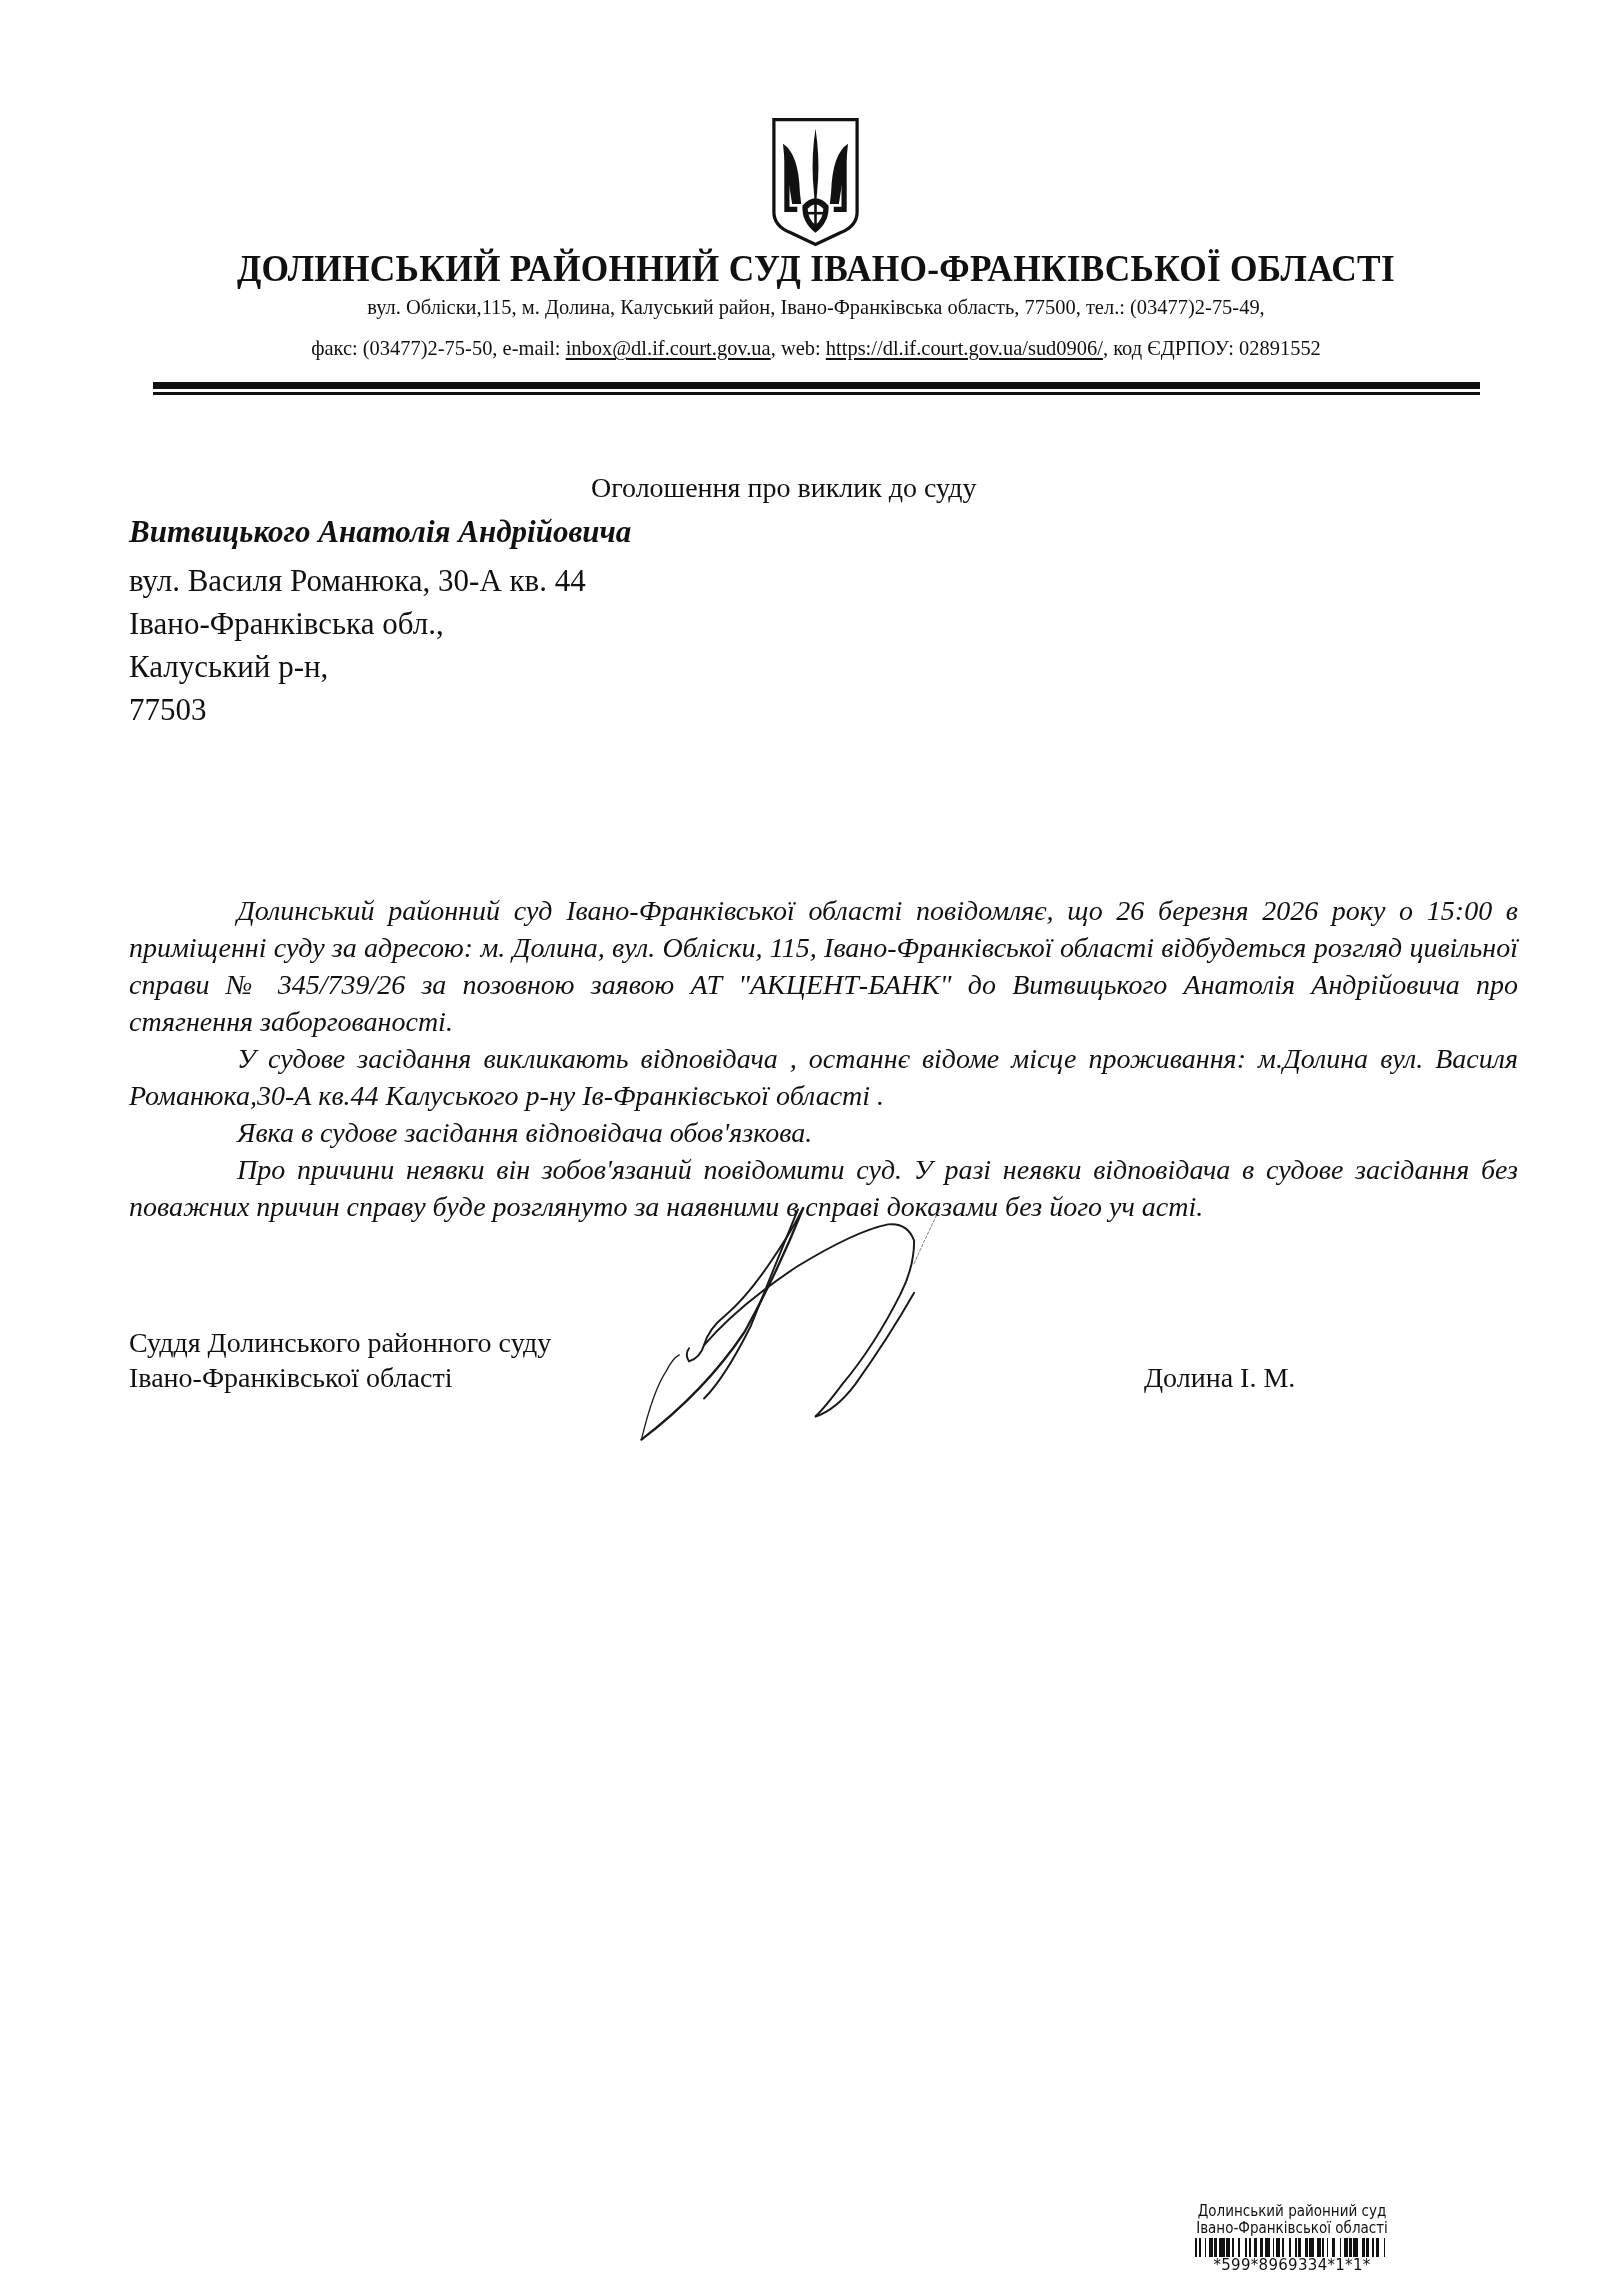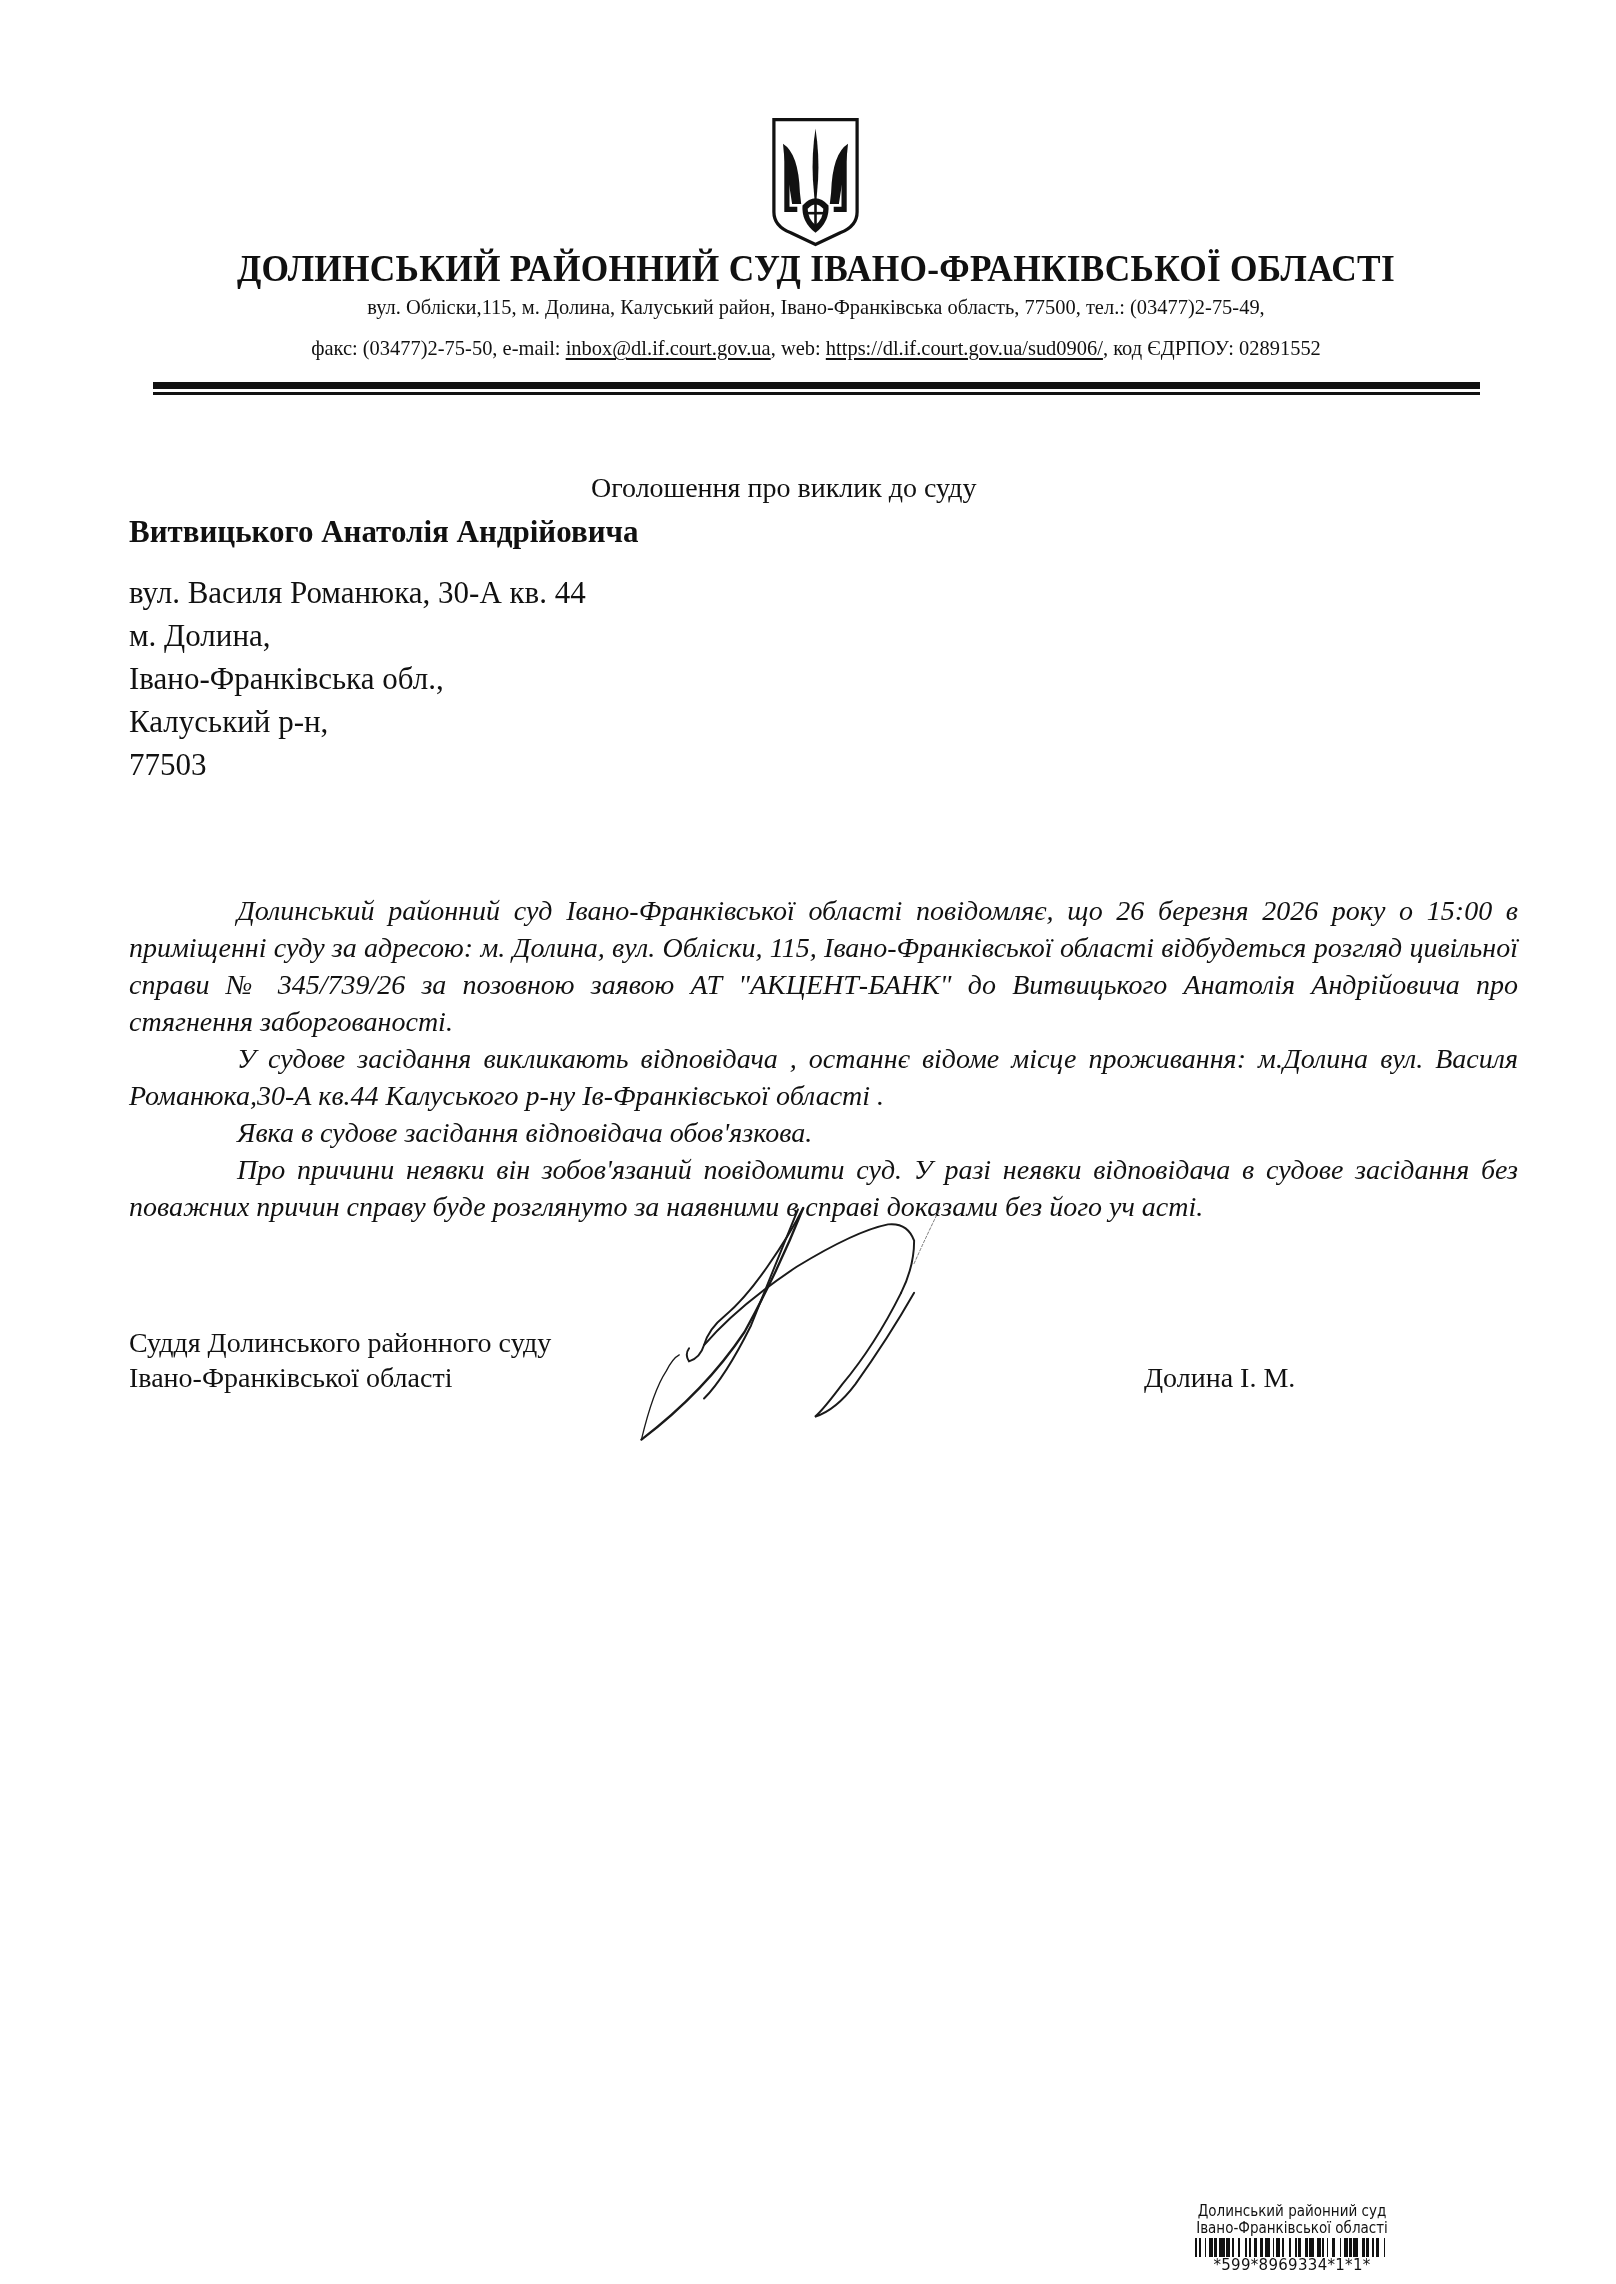--- a/index.html
+++ b/index.html
@@ -105,22 +105,23 @@
       position: absolute;
       left: 129px;
       top: 512px;
       font-size: 31px;
       line-height: 43px;
     }
     .addressee .name {
       font-weight: bold;
       font-size: 31px;
       line-height: 39px;
-      margin-bottom: 20px;
-      white-space: nowrap;
+      margin-bottom: 8px;
+      white-space: nowrap;
+      font-style: italic;
     }
     .addressee .addr-line {
       white-space: nowrap;
       height: 43px;
     }
 
     
     .body-text {
       position: absolute;
       left: 129px;
@@ -227,21 +228,20 @@
     <span>факс: (03477)2-75-50, e-mail: </span><a>inbox@dl.if.court.gov.ua</a><span>, web: </span><a>https://dl.if.court.gov.ua/sud0906/</a><span>, код ЄДРПОУ:  02891552</span>
   </div>
   <div class="rule-thick"></div>
   <div class="rule-thin"></div>
 
   <div class="notice-title">Оголошення про виклик до суду</div>
 
   <div class="addressee">
     <div class="name">Витвицького Анатолія Андрійовича</div>
     <div class="addr-line">вул. Василя Романюка, 30-А кв. 44</div>
-    <div class="addr-line">м. Долина,</div>
     <div class="addr-line">Івано-Франківська обл.,</div>
     <div class="addr-line">Калуський р-н,</div>
     <div class="addr-line">77503</div>
   </div>
 
   <div class="body-text">
     <p>Долинський районний суд Івано-Франківської області повідомляє, що 26 березня 2026 року о 15:00 в приміщенні суду за адресою: м. Долина, вул. Обліски, 115, Івано-Франківської області відбудеться розгляд цивільної справи № 345/739/26 за позовною заявою АТ "АКЦЕНТ-БАНК"   до Витвицького Анатолія Андрійовича   про стягнення заборгованості.</p>
     <p>У судове засідання викликають відповідача , останнє відоме місце проживання: м.Долина вул. Василя Романюка,30-А кв.44 Калуського р-ну Ів-Франківської області   .</p>
     <p>Явка в судове засідання відповідача  обов'язкова.</p>
     <p>Про причини неявки він зобов'язаний повідомити суд. У разі неявки відповідача в судове засідання без поважних причин справу буде розглянуто за наявними в справі доказами без його уч асті.</p>

